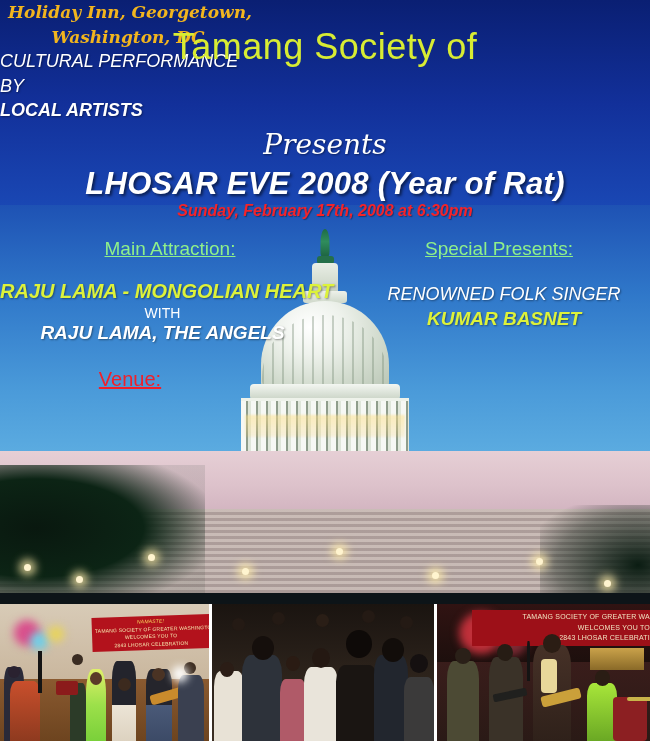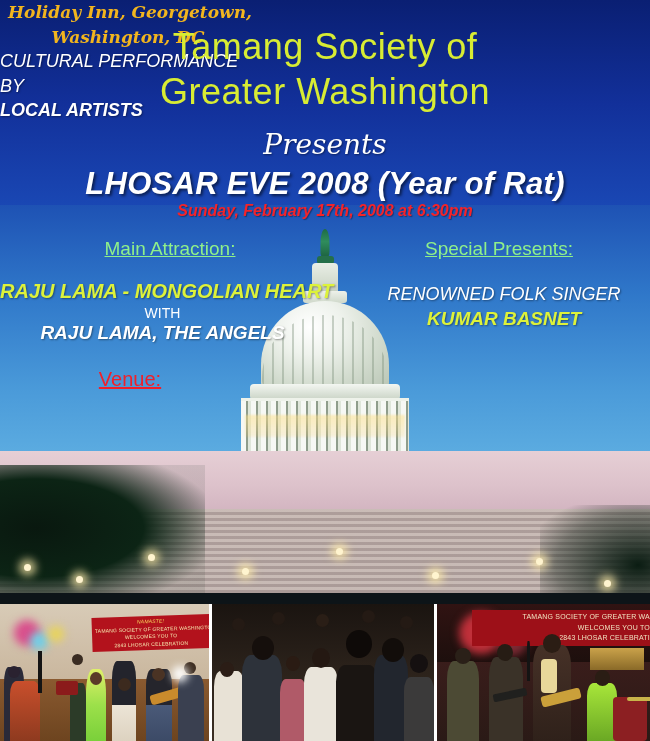--- a/index.html
+++ b/index.html
@@ -471,21 +471,20 @@
       <div class="lamp" style="left:356px; bottom:50px;"></div>
       <div class="lamp" style="left:452px; bottom:26px;"></div>
       <div class="lamp" style="left:556px; bottom:40px;"></div>
       <div class="lamp" style="left:624px; bottom:18px;"></div>
       <div class="dark-rail"></div>
     </div>
   </div>
 
   <div class="txt org-title">
     <div>Tamang Society of</div>
-    <div>Greater Washington</div>
   </div>
 
   <div class="txt presents">Presents</div>
 
   <div class="txt headline">LHOSAR  EVE 2008 (Year of Rat)</div>
 
   <div class="txt date-line">Sunday, February 17th, 2008 at 6:30pm</div>
 
   <div class="txt main-attraction-label">Main Attraction:</div>
   <div class="txt with-word">WITH</div>

